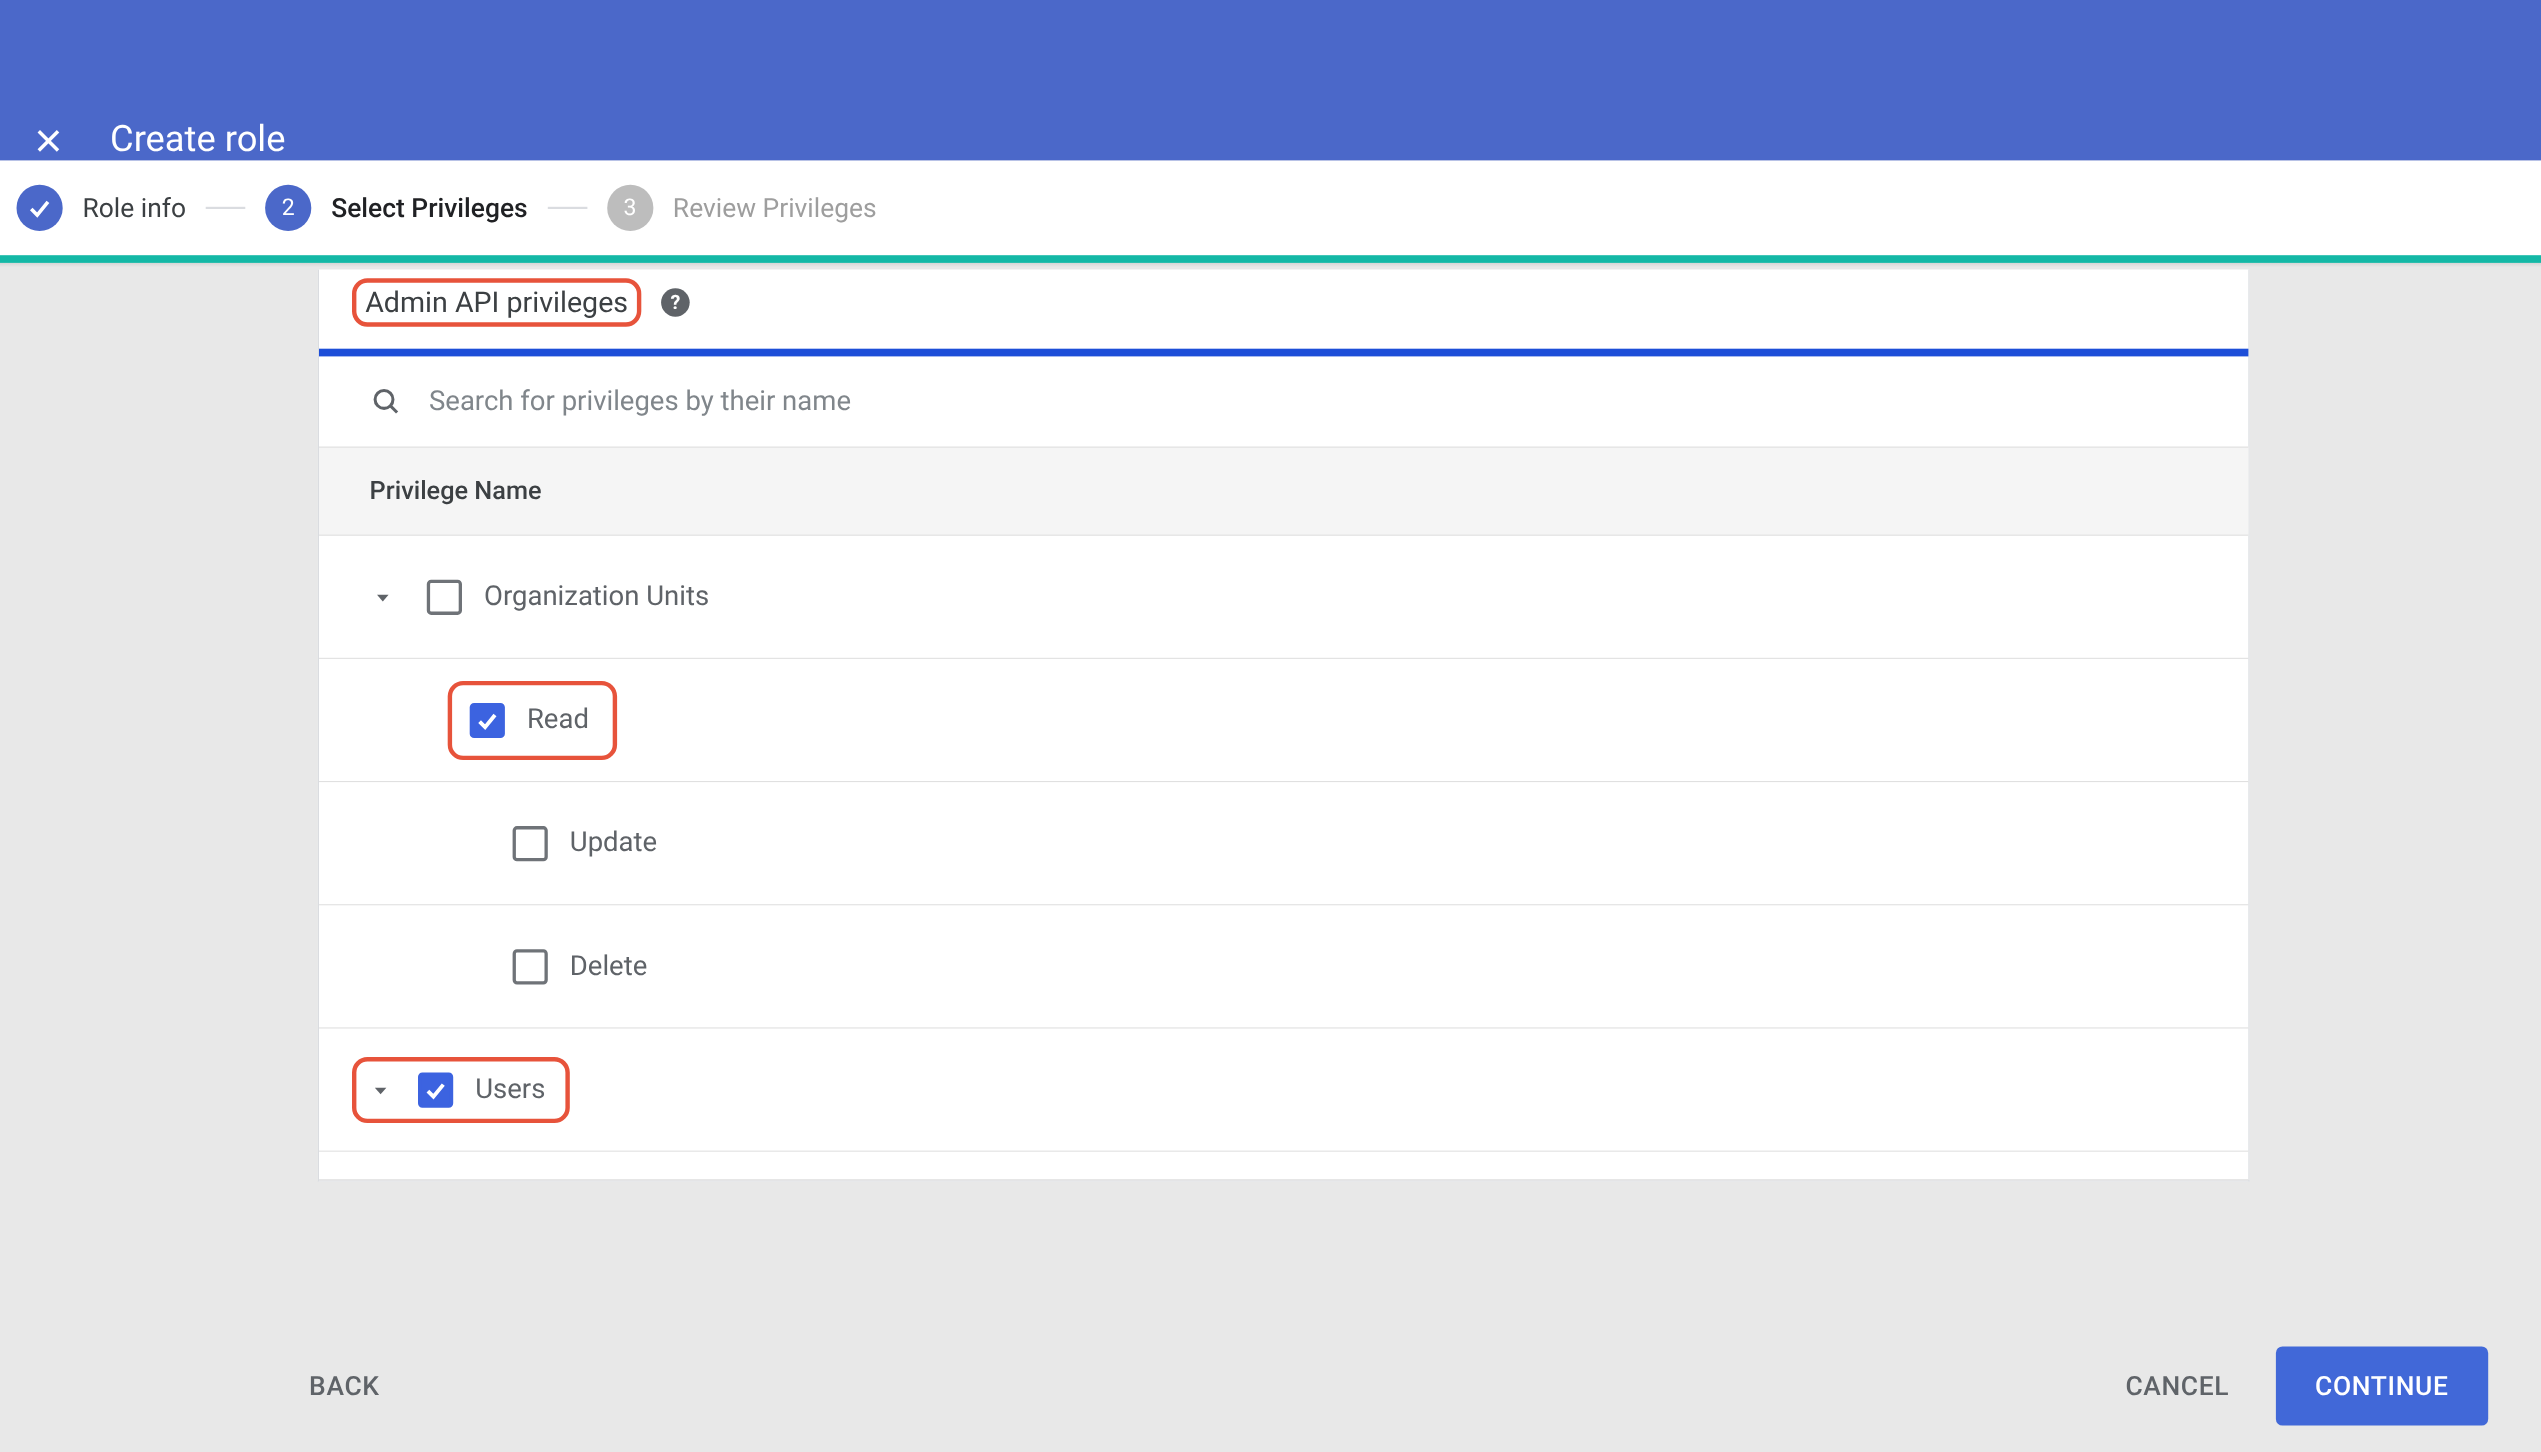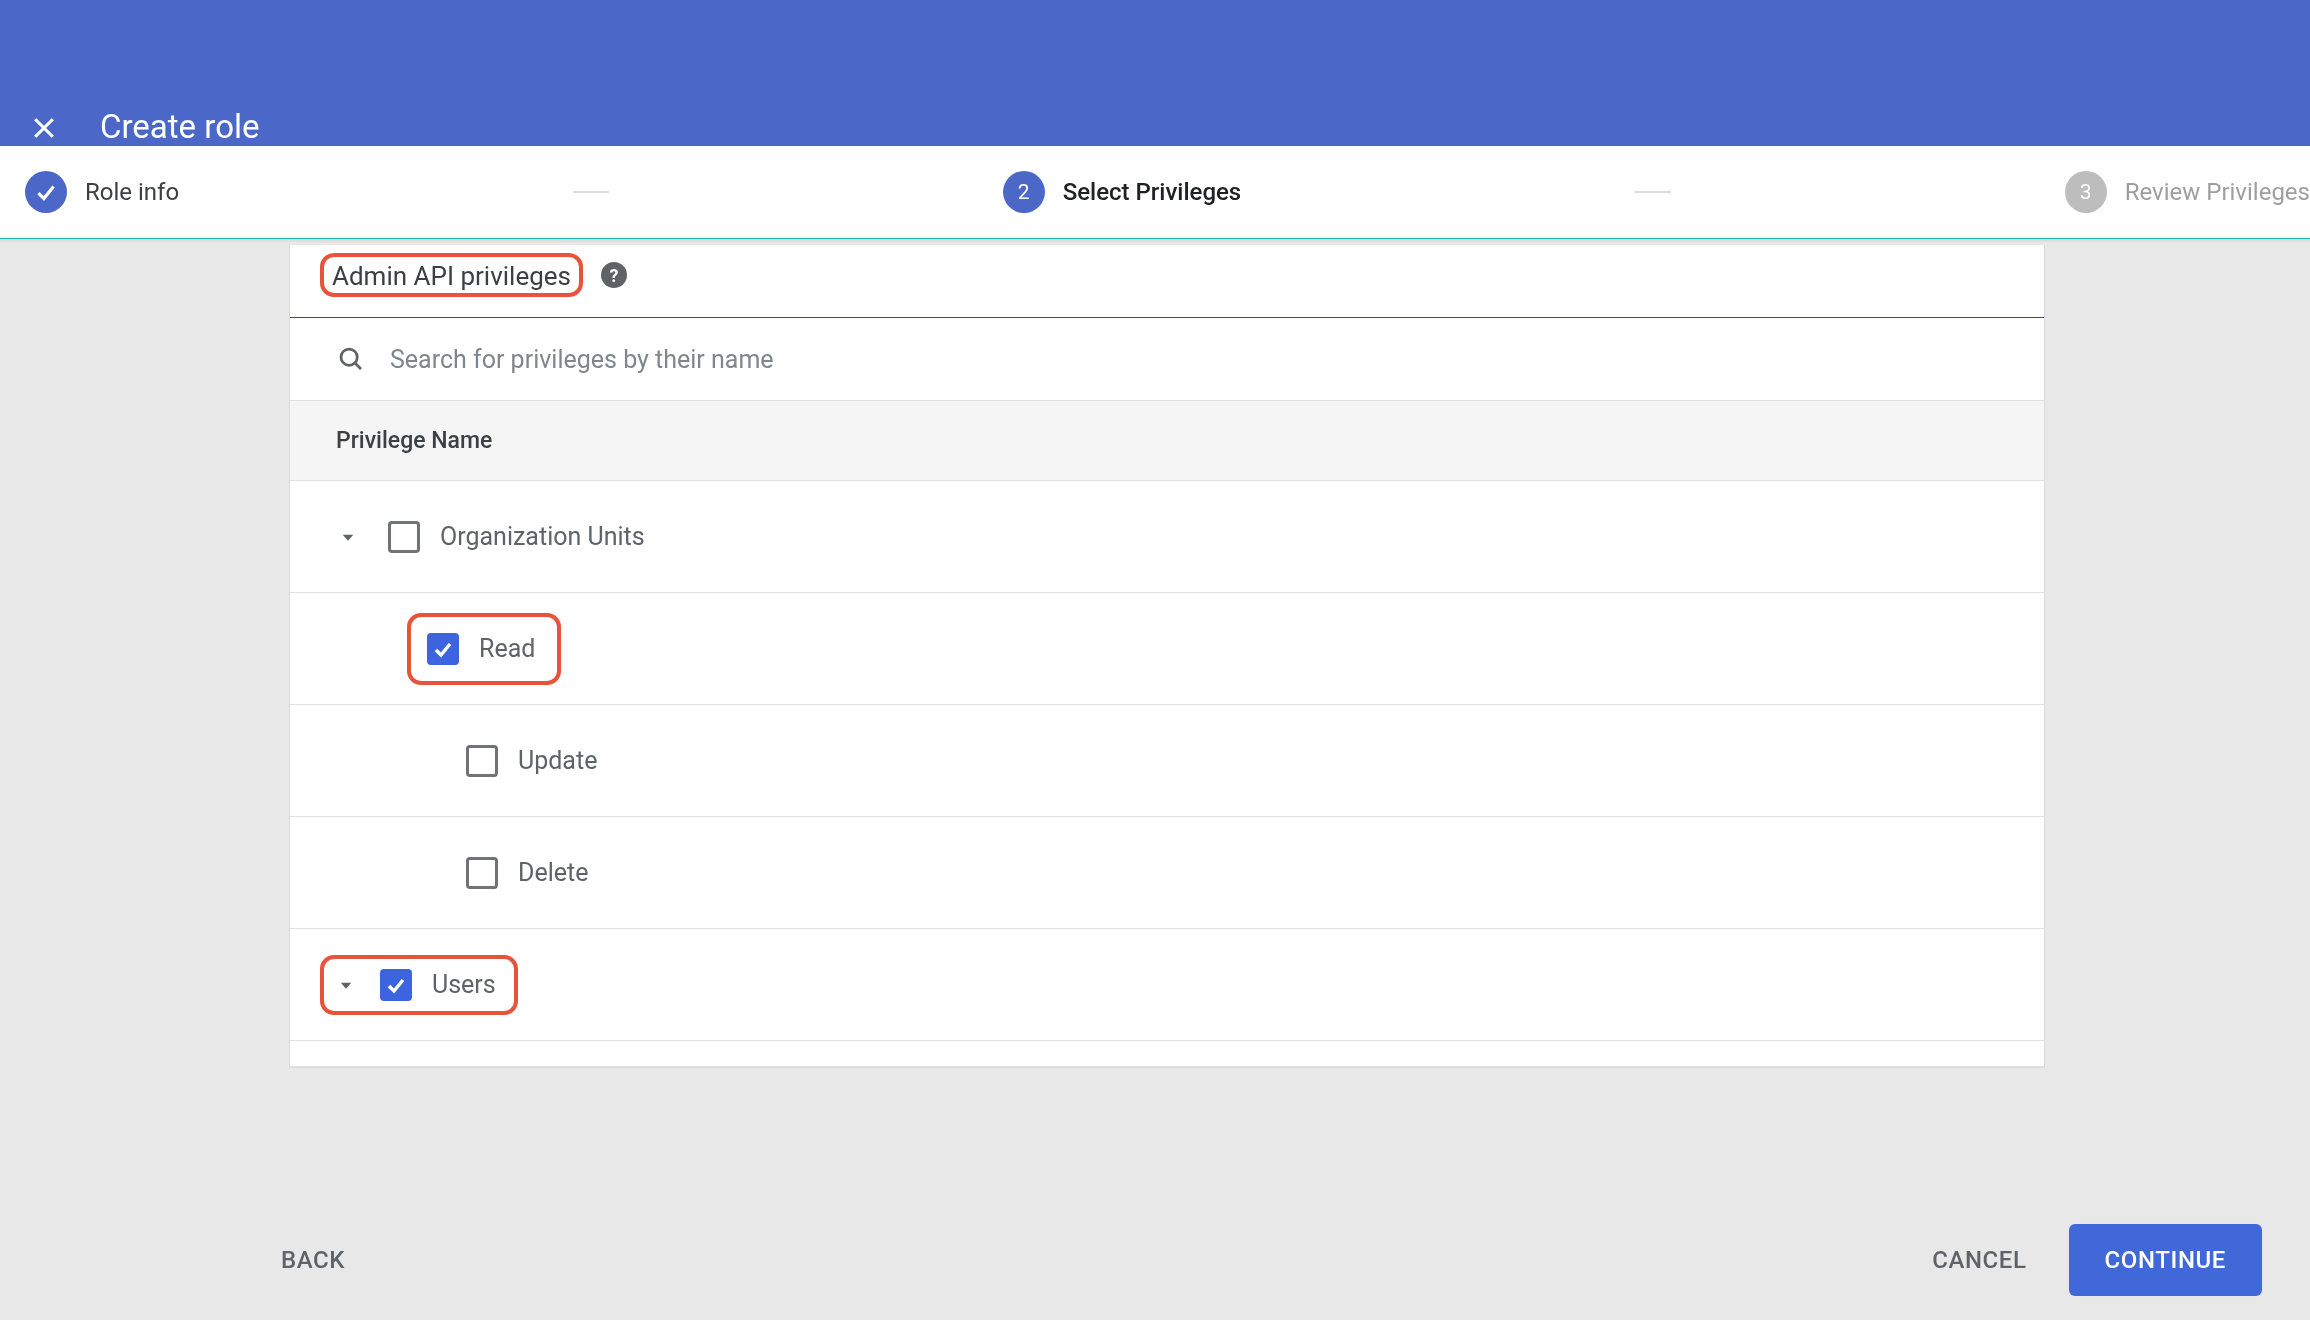--- a/index.html
+++ b/index.html
@@ -31,23 +31,22 @@
     color: #fff;
     font-size: 33px;
     font-weight: 400;
     margin-left: 38px;
   }
   .stepper {
     background: #fff;
     height: 93px;
     display: flex;
     align-items: center;
-    padding-left: 25px;
-    border-bottom: 1px solid #14b8a6;
-    justify-content: space-between;
+    padding-left: 15px;
+    border-bottom: 7px solid #14b8a6;
   }
   .step {
     display: flex;
     align-items: center;
   }
   .step-badge {
     width: 42px;
     height: 42px;
     border-radius: 50%;
     display: flex;
@@ -110,21 +109,21 @@
     display: flex;
     align-items: center;
     justify-content: center;
     font-size: 18px;
     font-weight: 700;
   }
   .search-row {
     display: flex;
     align-items: center;
     padding: 26px 30px 26px 46px;
-    border-top: 1px solid #1d4ed8;
+    border-top: 7px solid #1d4ed8;
   }
   .search-row svg { width: 30px; height: 30px; }
   .search-placeholder {
     margin-left: 24px;
     font-size: 25px;
     color: #80868b;
   }
   .col-header {
     background: #f5f5f5;
     border-top: 1px solid #e0e0e0;

